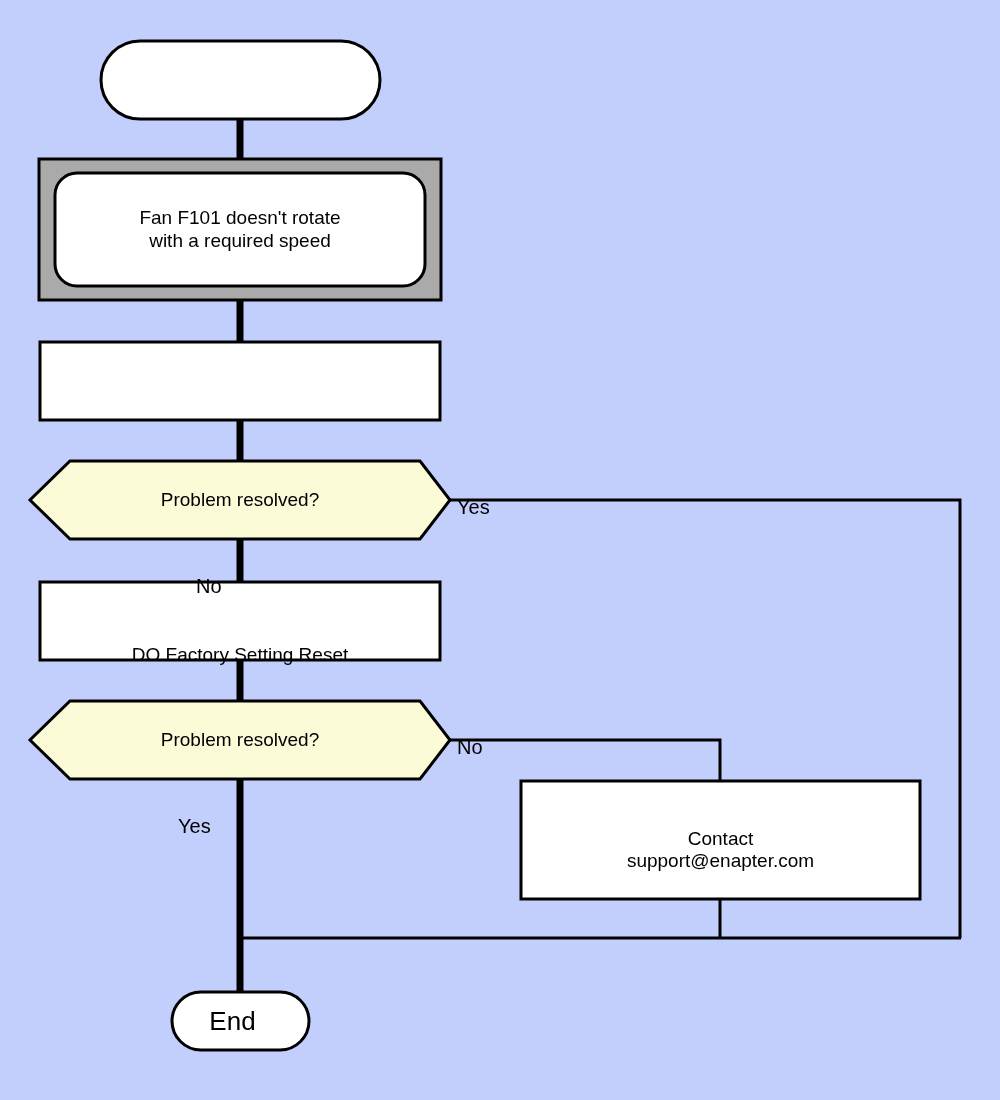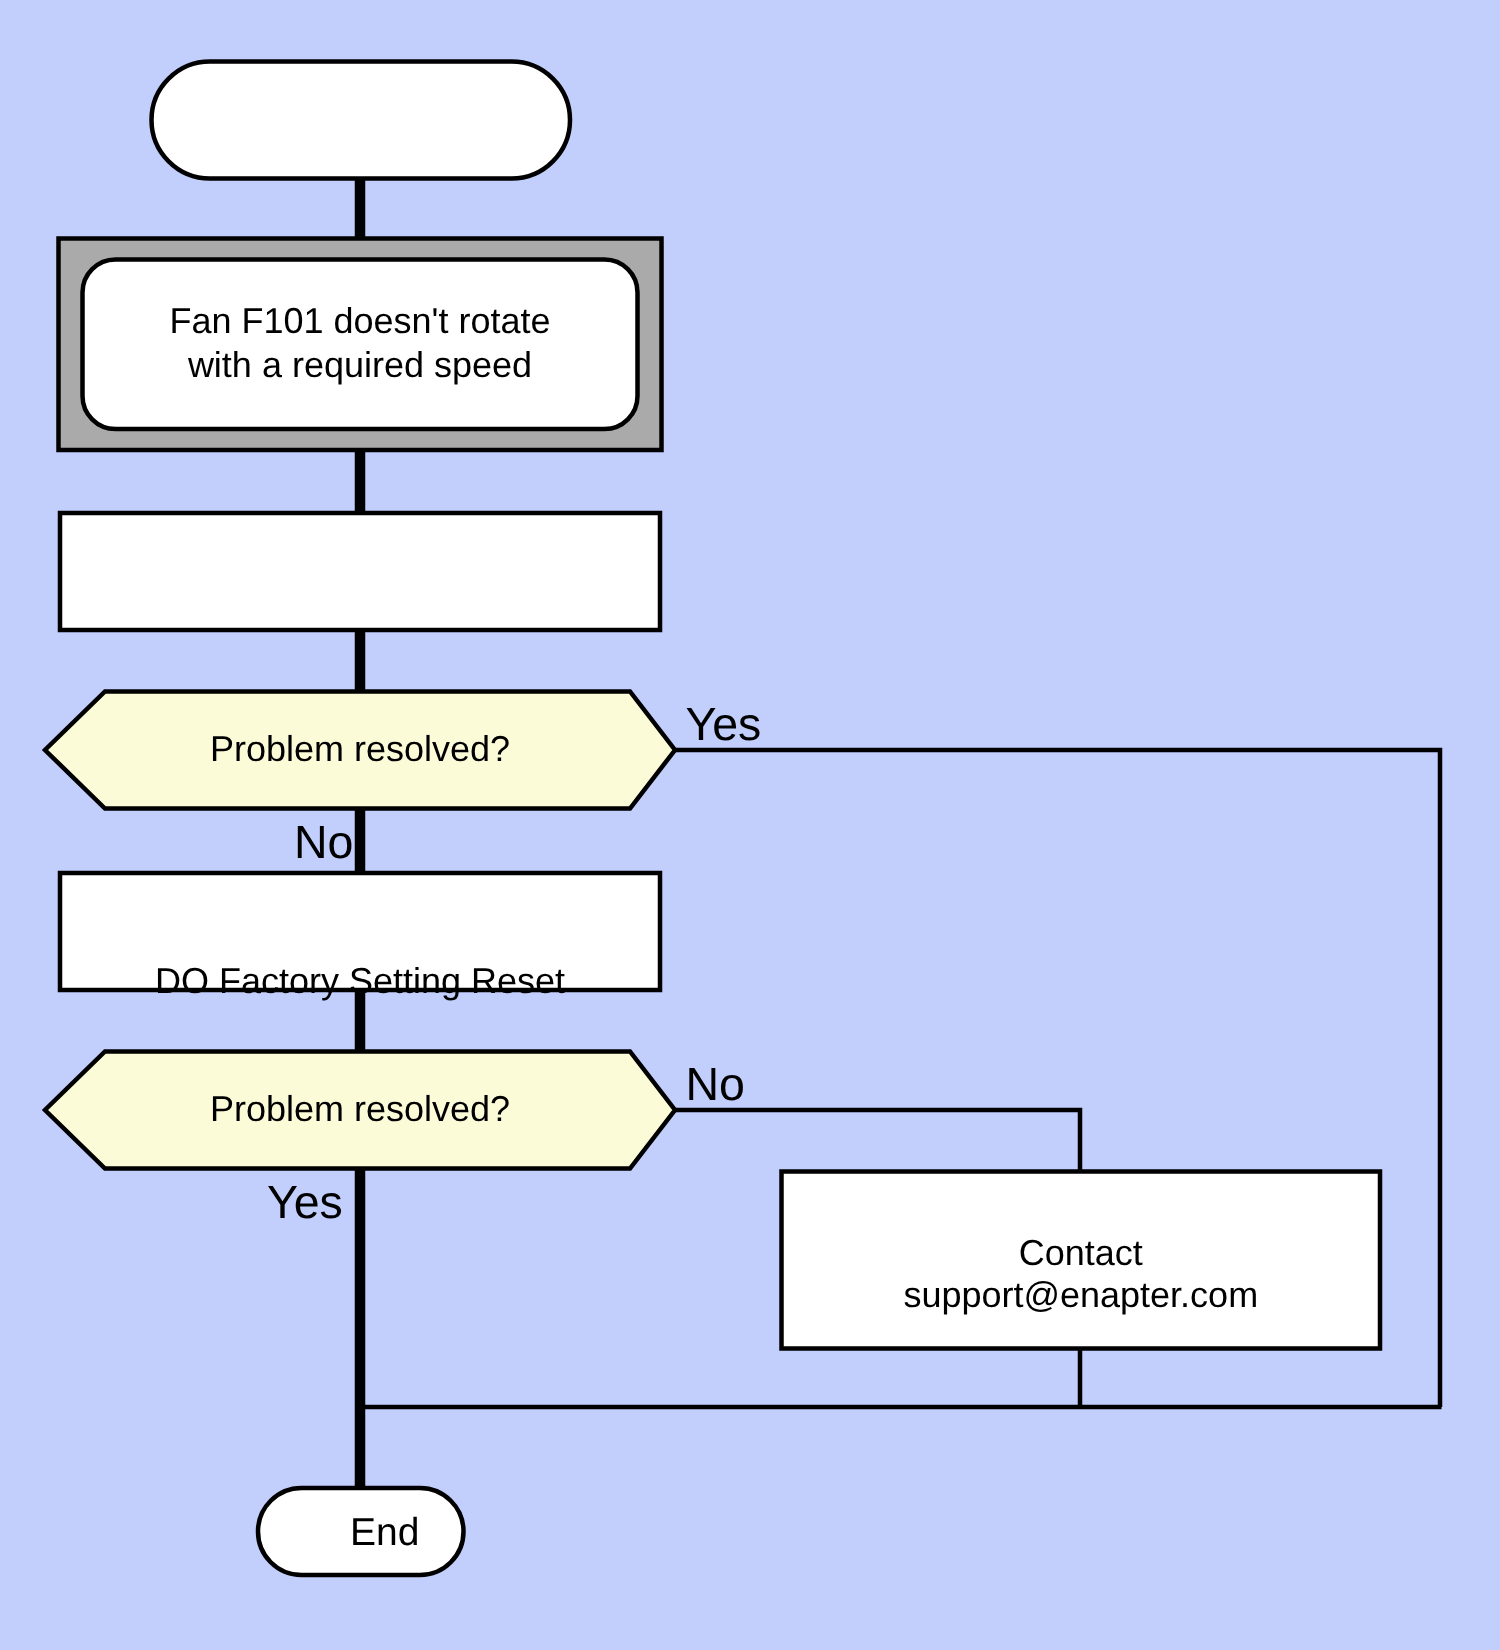--- a/index.html
+++ b/index.html
@@ -32,31 +32,32 @@
     justify-content: center;
     text-align: center;
     color: #000000;
     line-height: 1.18;
     white-space: pre-line;
     pointer-events: none;
   }
   .edge-label {
     position: absolute;
     color: #000000;
-    font-size: 31px;
+    font-size: 20px;
     line-height: 1;
     white-space: nowrap;
     pointer-events: none;
+    margin-top: 30px;
   }
   .lbl-start {
     font-size: 33px;
     font-weight: bold;
   }
   .lbl-body {
-    font-size: 24px;
+    font-size: 19px;
   }
   .lbl-end {
     font-size: 26px;
   }
 </style>
 </head>
 <body style="background: rgb(194, 206, 251);">
 
 <div id="flowchart-root">
 
@@ -110,21 +111,21 @@
 
   <div class="node-label lbl-body" style="left:40px; top:461px; width:400px; height:78px;">Problem resolved?</div>
 
   <div class="node-label lbl-body" style="left:40px; top:616px; width:400px; height:78px;">DO Factory Setting Reset</div>
 
   <div class="node-label lbl-body" style="left:40px; top:701px; width:400px; height:78px;">Problem resolved?</div>
 
   <div class="node-label lbl-body" style="left:521px; top:781px; width:399px; height:138px;">Contact
 support@enapter.com</div>
 
-  <div class="node-label lbl-end" style="left:188px; top:992px; width:137px; height:58px;text-align:center;">End</div>
+  <div class="node-label lbl-end" style="left:164px; top:992px; width:137px; height:58px;text-align:center;">End</div>
 
   <div class="edge-label" style="left:457px; top:467px;">Yes</div>
 
   <div class="edge-label" style="left:196px; top:546px;">No</div>
 
   <div class="edge-label" style="left:457px; top:707px;">No</div>
 
   <div class="edge-label" style="left:178px; top:786px;">Yes</div>
 
 </div>

